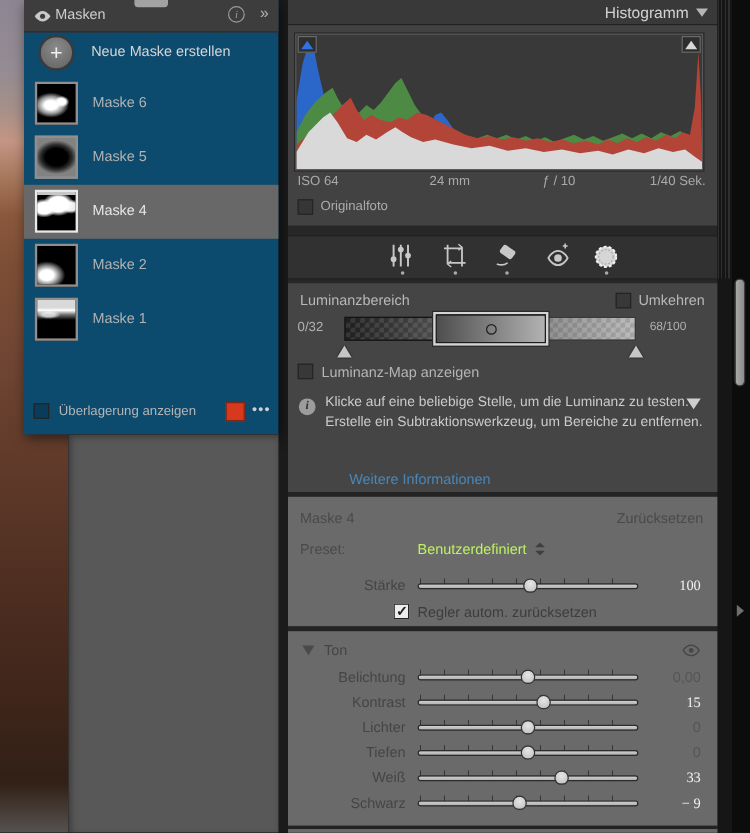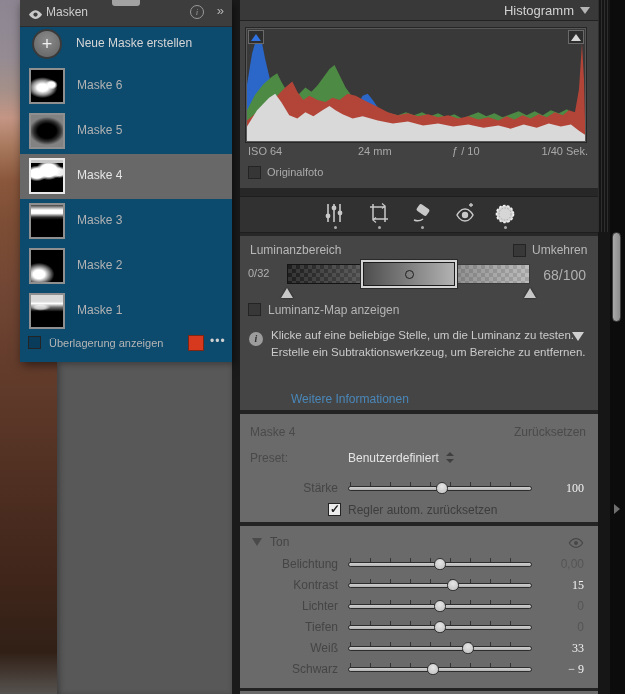--- a/index.html
+++ b/index.html
@@ -126,38 +126,38 @@
       background-position:0 0,4px 4px,0 0;background-size:8px 8px,8px 8px,100% 100%;}
   .rng-mid{position:absolute;left:76px;top:0;width:92px;height:24px;
       background:linear-gradient(to right,#4e4e4e,#b2b2b2);
       border:1px solid #1c1c1c;box-shadow:0 0 0 2px #d4d4d4, 0 0 0 3px #2a2a2a;box-sizing:border-box;}
   .rng-knob{position:absolute;left:50%;top:50%;width:7px;height:7px;margin:-4.5px 0 0 -4.5px;
       border:1.5px solid #1f1f1f;border-radius:50%;background:transparent;}
   .rng-tri{position:absolute;top:26px;width:0;height:0;border-left:6px solid transparent;
       border-right:6px solid transparent;border-bottom:10px solid #c6c6c6;
       filter:drop-shadow(0 0 1px #1a1a1a);}
   .rng-lo{position:absolute;left:8px;top:31px;font-size:11px;color:#b0b0b0;}
-  .rng-hi{position:absolute;right:12px;top:31px;font-size:14px;color:#b0b0b0;}
+  .rng-hi{position:absolute;right:26px;top:31px;font-size:10px;color:#b0b0b0;}
   .map-row{position:absolute;left:0;top:66px;width:100%;height:16px;}
   .map-label{position:absolute;left:28px;top:1px;font-size:12px;color:#b5b5b5;}
   .lum-info-icon{position:absolute;left:9px;top:96px;width:14px;height:14px;border-radius:50%;
       background:#9c9c9c;color:#303030;font-size:10px;line-height:14px;text-align:center;
       font-family:"Liberation Serif",serif;font-style:italic;font-weight:bold;}
   .lum-info-1{position:absolute;left:31px;top:93px;font-size:11.5px;color:#cbcbcb;}
   .lum-info-2{position:absolute;left:31px;top:110px;font-size:11.5px;color:#cbcbcb;}
   .lum-info-tri{position:absolute;right:14px;top:96px;border-left:6px solid transparent;
       border-right:6px solid transparent;border-top:9px solid #cfcfcf;width:0;height:0;}
   .lum-link{position:absolute;left:31px;top:156px;font-size:12px;}
 
   .set-section{position:absolute;left:0;width:100%;background:#6a6a6a;}
   .ms{top:414px;height:108px;}
   .ms-title{position:absolute;left:10px;top:11px;font-size:12px;color:#4a4a4a;}
   .ms-reset{position:absolute;right:12px;top:11px;font-size:12px;color:#4a4a4a;}
   .ms-preset-label{position:absolute;left:10px;top:37px;font-size:12px;color:#4a4a4a;}
-  .ms-preset{position:absolute;left:108px;top:37px;font-size:12px;color:#e5e5e5;text-align:center;}
+  .ms-preset{position:absolute;left:108px;top:37px;font-size:12px;color:#bef264;text-align:center;}
   .updown{display:inline-block;position:relative;width:9px;height:11px;margin-left:6px;vertical-align:-1px;}
   .updown:before,.updown:after{content:"";position:absolute;left:1px;width:0;height:0;
       border-left:4px solid transparent;border-right:4px solid transparent;}
   .updown:before{top:0;border-bottom:4px solid #3f3f3f;}
   .updown:after{bottom:0;border-top:4px solid #3f3f3f;}
   .slider-row{position:absolute;left:0;width:100%;height:20px;}
   .sl-label{position:absolute;left:0;top:3px;width:98px;text-align:right;font-size:12px;color:#454545;}
   .sl-trackzone{position:absolute;left:108px;top:0;width:184px;height:20px;}
   .sl-ticks{position:absolute;left:2px;right:2px;top:4px;height:5px;
       background-image:repeating-linear-gradient(90deg,rgba(35,35,35,.75) 0 1px,transparent 1px 20px);}
@@ -236,24 +236,20 @@
   <div class="mask-row">
     <span class="mask-thumb thumb-m5"></span>
     <span class="mask-label">Maske 5</span>
   </div>
 
   <div class="mask-row selected">
     <span class="mask-thumb thumb-m4"></span>
     <span class="mask-label">Maske 4</span>
   </div>
 
-  <div class="mask-row">
-    <span class="mask-thumb thumb-m3"></span>
-    <span class="mask-label">Maske 3</span>
-  </div>
 
   <div class="mask-row">
     <span class="mask-thumb thumb-m2"></span>
     <span class="mask-label">Maske 2</span>
   </div>
 
   <div class="mask-row">
     <span class="mask-thumb thumb-m1"></span>
     <span class="mask-label">Maske 1</span>
   </div>

